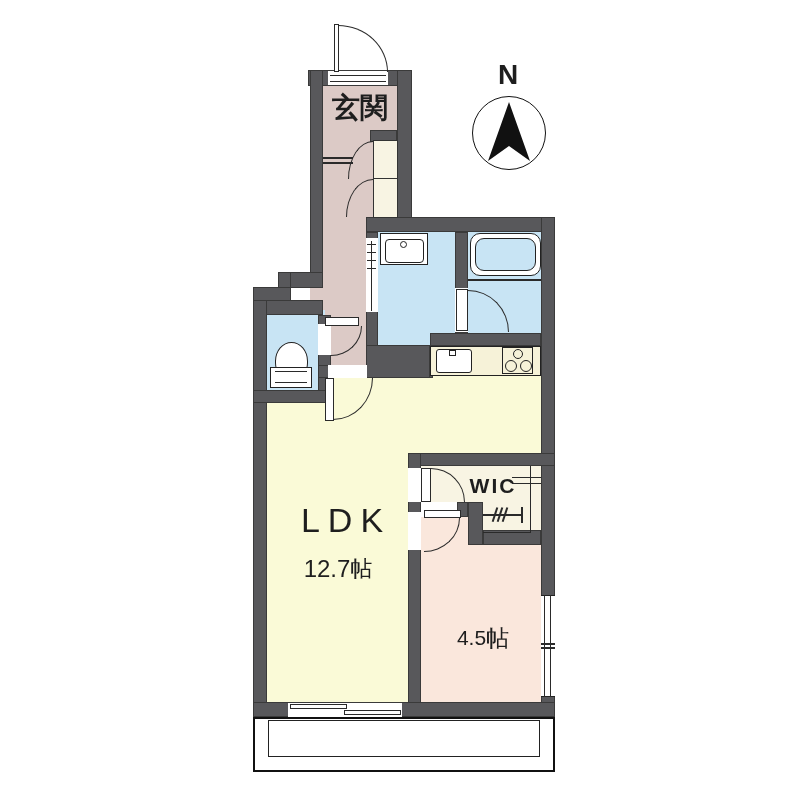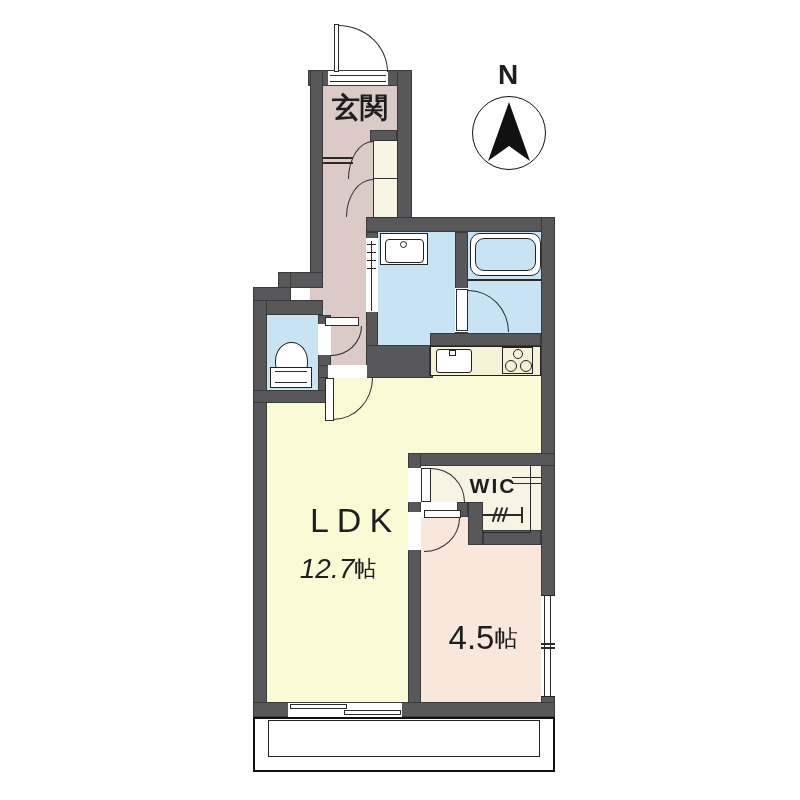--- a/index.html
+++ b/index.html
@@ -151,24 +151,24 @@
   <div class="abs" style="left:268px;top:720px;width:272px;height:37px;border:1px solid #222;background:#fff;"></div>
 
   <div class="lbl" style="left:490px;top:58px;width:36px;height:34px;font-size:28px;font-weight:700;">N</div>
   <div id="compass-circle" style="left:472px;top:96px;width:72px;height:72px;">
     <svg width="72" height="72" viewBox="0 0 72 72" style="display:block;">
       <polygon points="36,5 57,64 36,49 15,64" fill="#111"></polygon>
     </svg>
   </div>
 
   <div class="lbl" style="left:323px;top:90px;width:74px;height:36px;font-size:28px;font-weight:600;">玄関</div>
-  <div class="lbl" style="left:294px;top:500px;width:122px;height:40px;font-size:34px;font-weight:500;letter-spacing:8px;">LDK</div>
+  <div class="lbl" style="left:285px;top:500px;width:122px;height:40px;font-size:34px;font-weight:500;letter-spacing:8px;">LDK</div>
   <div class="lbl" style="left:277px;top:549px;width:122px;height:40px;">
-    <span style="font-size:28px;font-style:italic;">12.7</span>
+    <span style="font-size:24px;">12.7</span>
       <span style="font-size:22px;">帖</span>
   </div>
   <div class="lbl" style="left:464px;top:473px;width:58px;height:26px;font-size:21px;font-weight:700;letter-spacing:2px;">WIC</div>
   <div class="lbl" style="left:431px;top:617px;width:104px;height:42px;">
-    <span style="font-size:33px;">4.5</span>
+    <span style="font-size:21px;">4.5</span>
       <span style="font-size:23px;">帖</span>
   </div>
 
 </div>
 
 </body></html>

